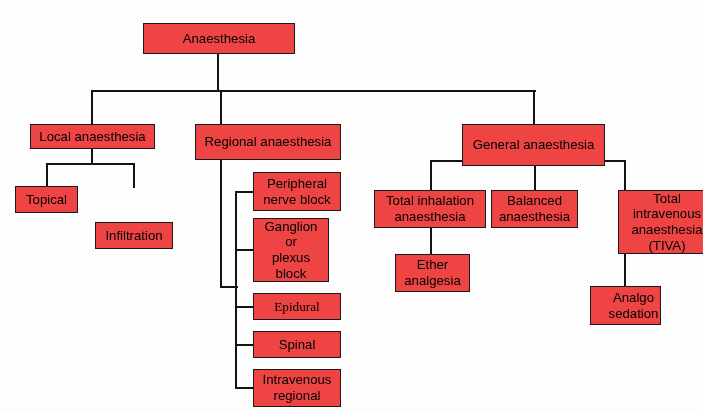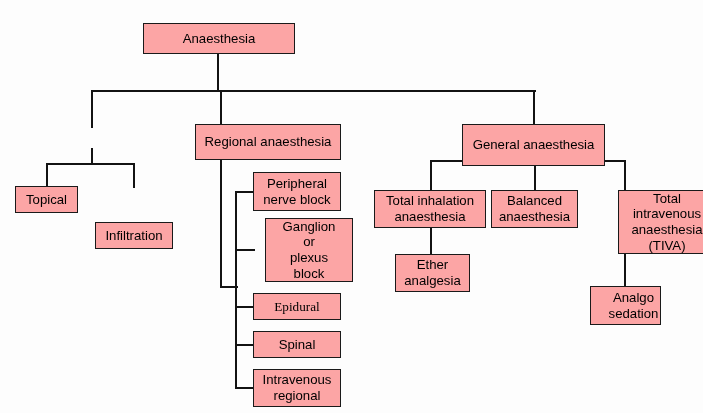--- a/index.html
+++ b/index.html
@@ -16,21 +16,21 @@
     width: 703px;
     height: 413px;
     background: #fdfdfd;
     overflow: hidden;
   }
   
   .node {
     position: absolute;
     box-sizing: border-box;
     border: 1.6px solid #1a1a1a;
-    background: #fca5a5;
+    background: #ef4444;
     color: #000000;
     display: flex;
     align-items: center;
     justify-content: center;
     text-align: center;
     line-height: 1.18;
     white-space: pre-line;
     z-index: 3;
   }
   .node-label {
@@ -86,20 +86,23 @@
   <div class="ln v" style="left:624px; top:160px; height:31px;"></div>
 
   <div class="ln v" style="left:430px; top:228px; height:28px;"></div>
 
   <div class="ln v" style="left:624px; top:254px; height:32px;"></div>
 
   <div class="node fs13" style="left:143px; top:23px;  width:152px; height:31px;">
     <span class="node-label">Anaesthesia</span>
   </div>
 
+  <div class="node fs13" style="left:30px;  top:124px; width:125px; height:25px;">
+    <span class="node-label">Local anaesthesia</span>
+  </div>
 
   <div class="node fs13" style="left:195px; top:124px; width:146px; height:36px;">
     <span class="node-label">Regional anaesthesia</span>
   </div>
 
   <div class="node fs13" style="left:462px; top:124px; width:143px; height:42px;">
     <span class="node-label">General anaesthesia</span>
   </div>
 
   <div class="node fs13" style="left:15px;  top:186px; width:63px;  height:27px;">
@@ -108,21 +111,21 @@
 
   <div class="node fs13" style="left:95px;  top:186px; width:78px;  height:27px;margin-top:36px;">
     <span class="node-label">Infiltration</span>
   </div>
 
   <div class="node fs13" style="left:253px; top:172px; width:88px;  height:39px;">
     <span class="node-label">Peripheral
 nerve block</span>
   </div>
 
-  <div class="node fs13" style="left:265px; top:218px; width:88px;  height:64px;">
+  <div class="node fs13" style="left:253px; top:218px; width:76px;  height:64px;">
     <span class="node-label">Ganglion
 or
 plexus
 block</span>
   </div>
 
   <div class="node fs13" style="left:253px; top:293px; width:88px;  height:27px;font-family:Liberation Serif, serif;">
     <span class="node-label">Epidural</span>
   </div>
 

